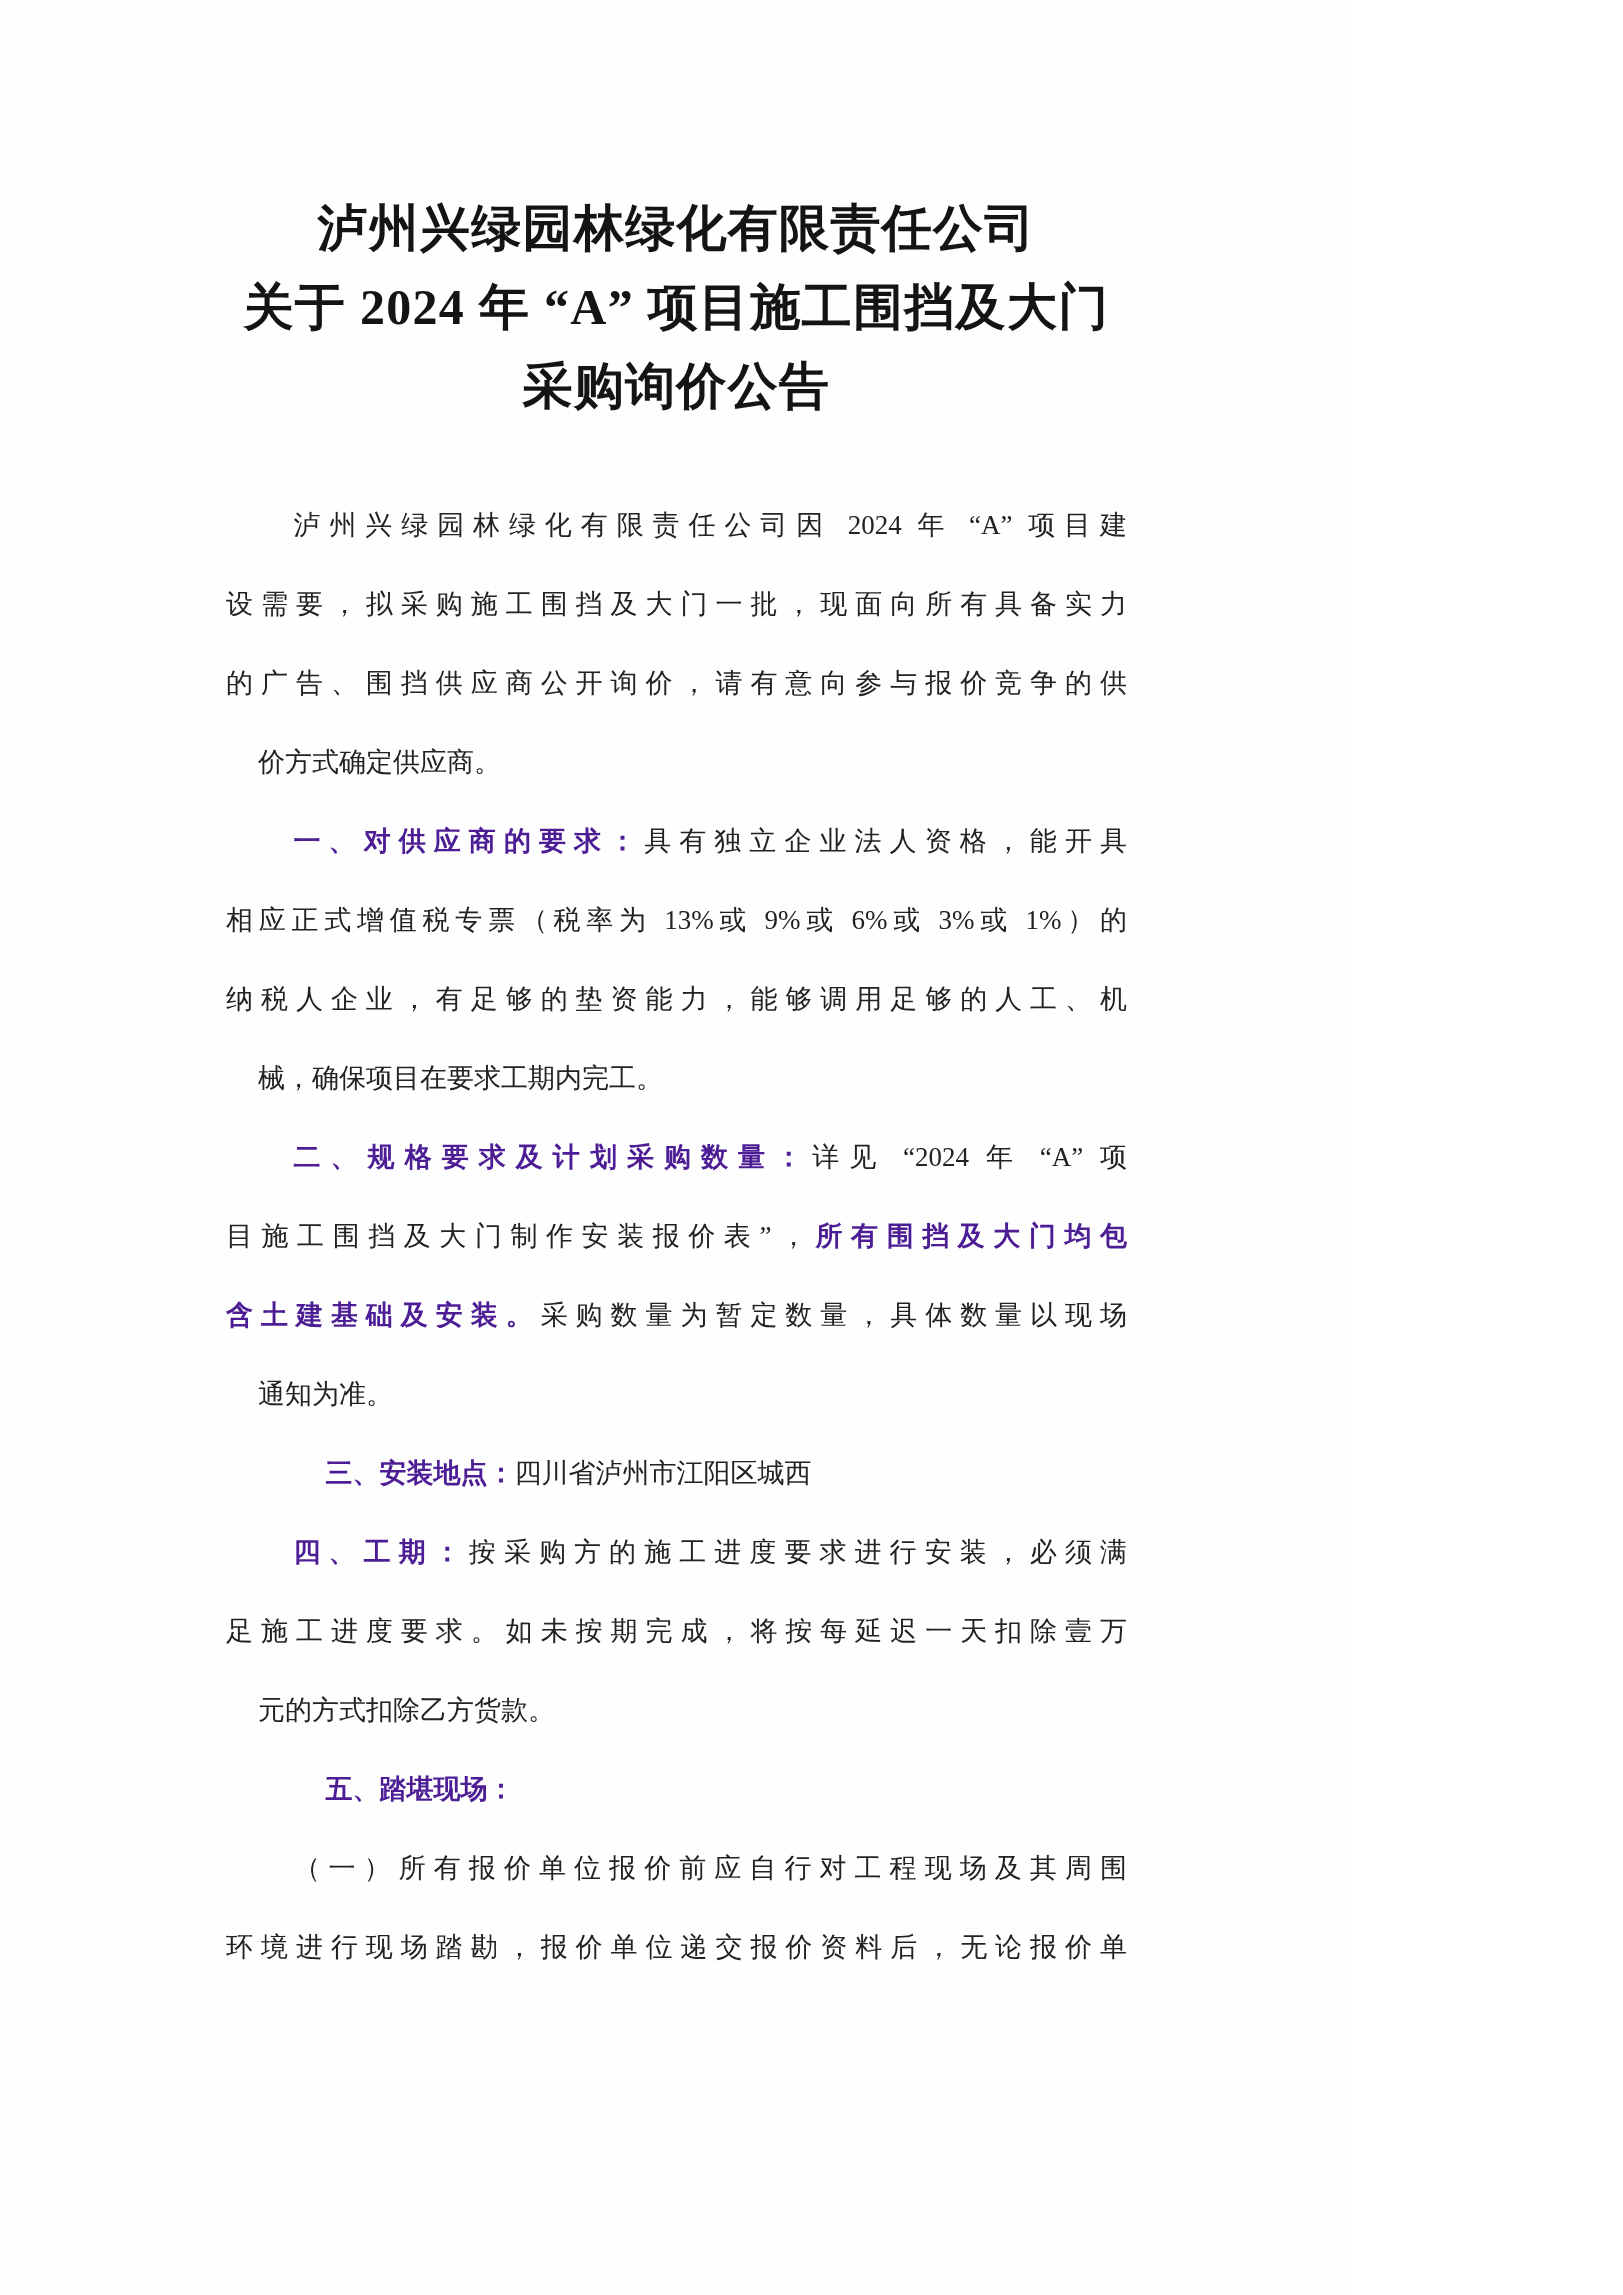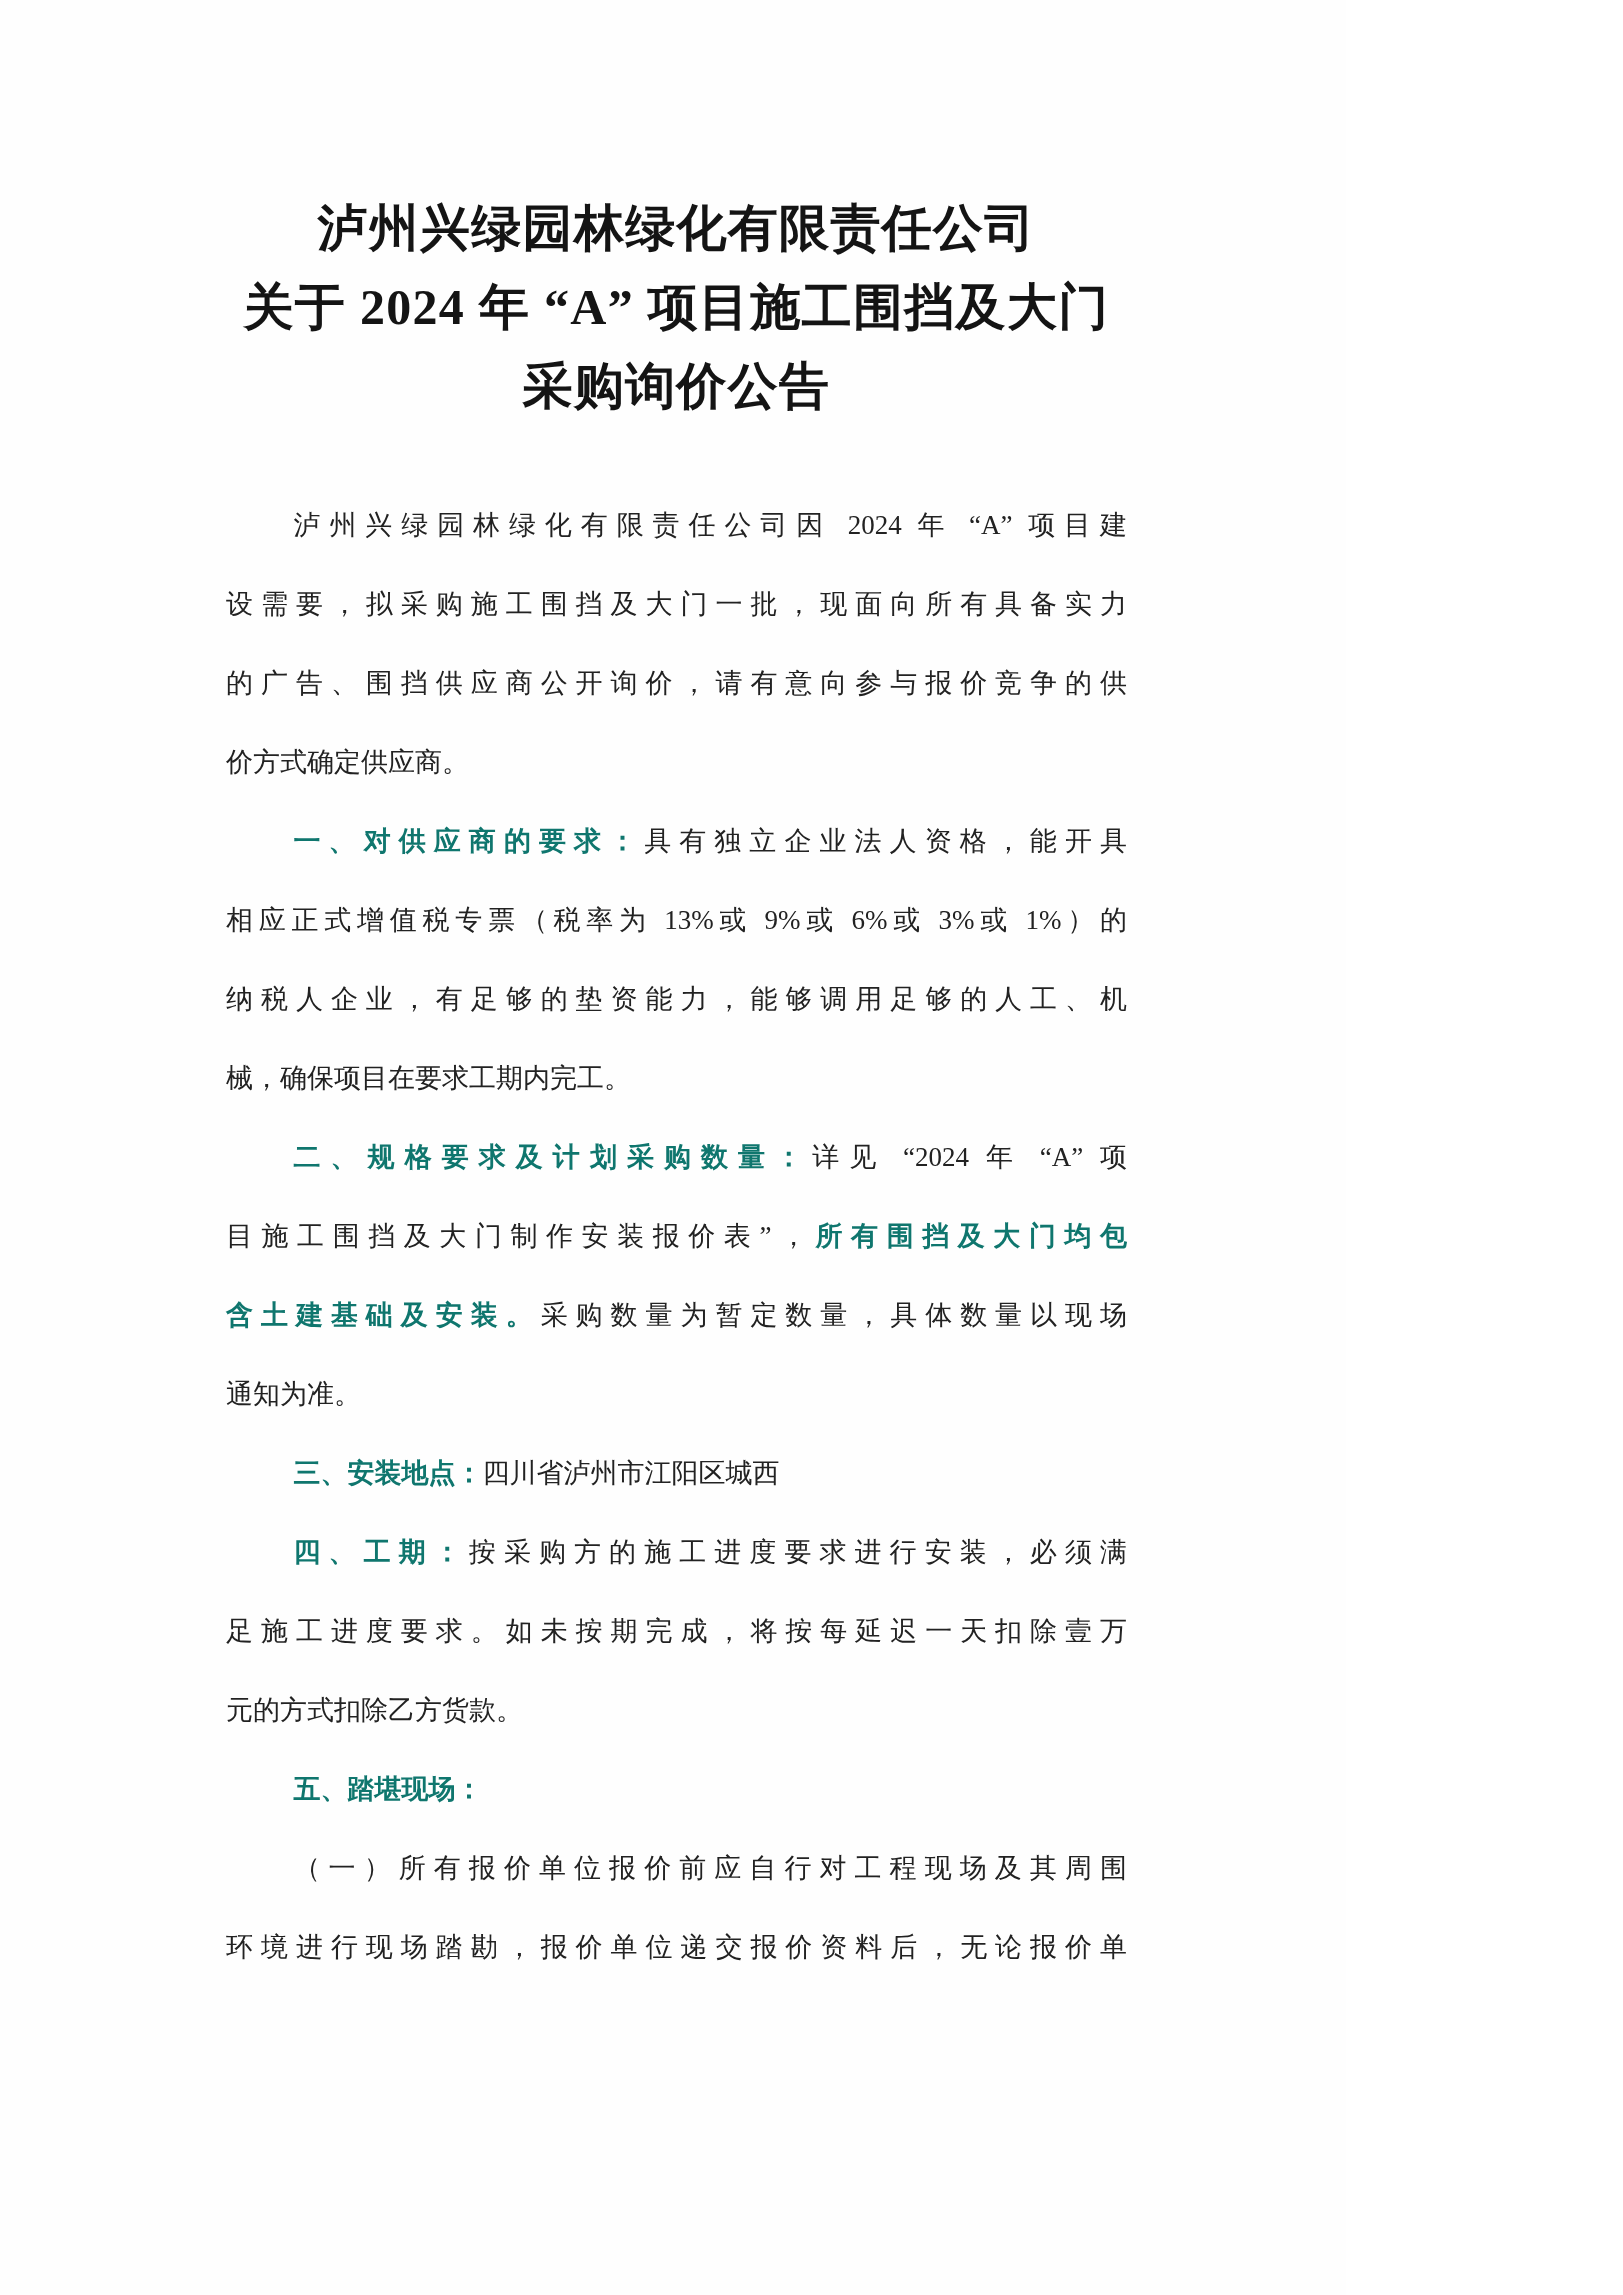--- a/index.html
+++ b/index.html
@@ -28,27 +28,28 @@
   }
   .doc-line {
     line-height: 79px;
     text-align: justify;
     text-align-last: justify;
     color: #222222;
   }
   .doc-line.short {
     text-align: left;
     text-align-last: left;
+    margin-left: 32px;
   }
   .indent { text-indent: 2.5em; }
   .seg { }
   .bold {
     font-weight: 700;
     font-family: "Liberation Sans", "DejaVu Sans", sans-serif;
-    color: #0f766e;
+    color: #4c1d95;
   }
 </style>
 </head>
 <body>
 
 <div class="page">
 
   <div class="title-line">泸州兴绿园林绿化有限责任公司</div>
   <div class="title-line">关于 2024 年 “A” 项目施工围挡及大门采购询价公告</div>
 

